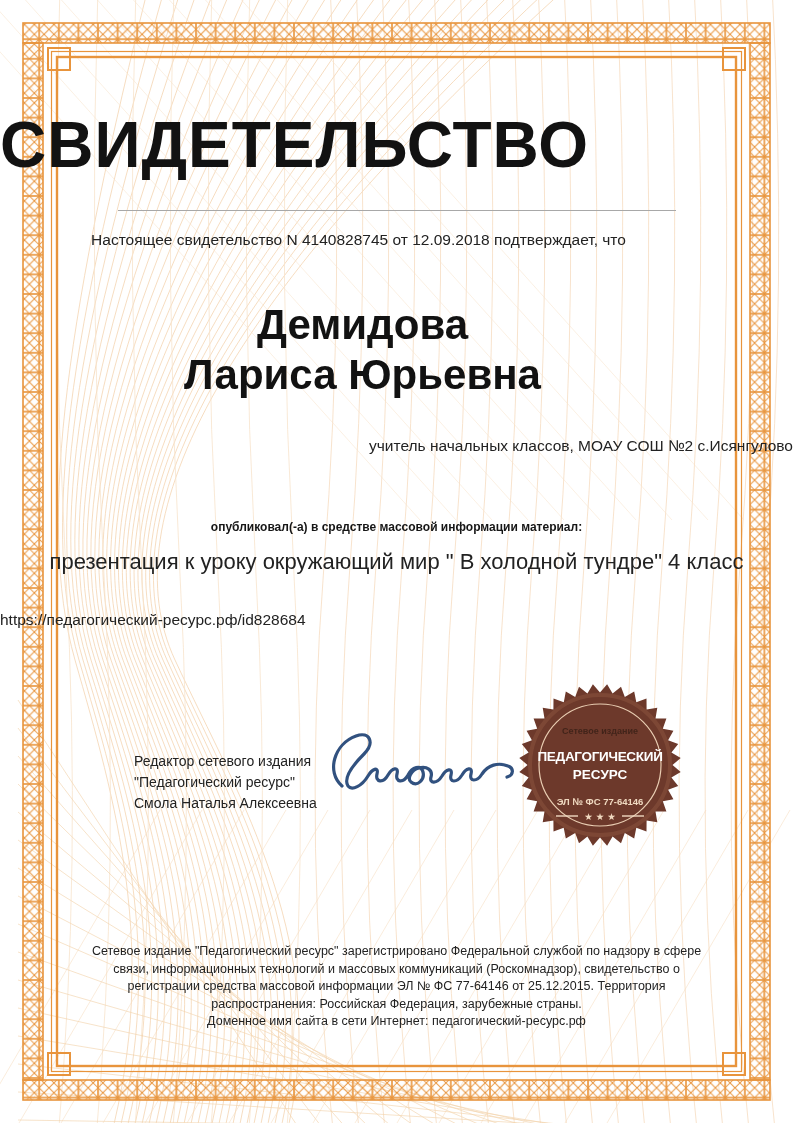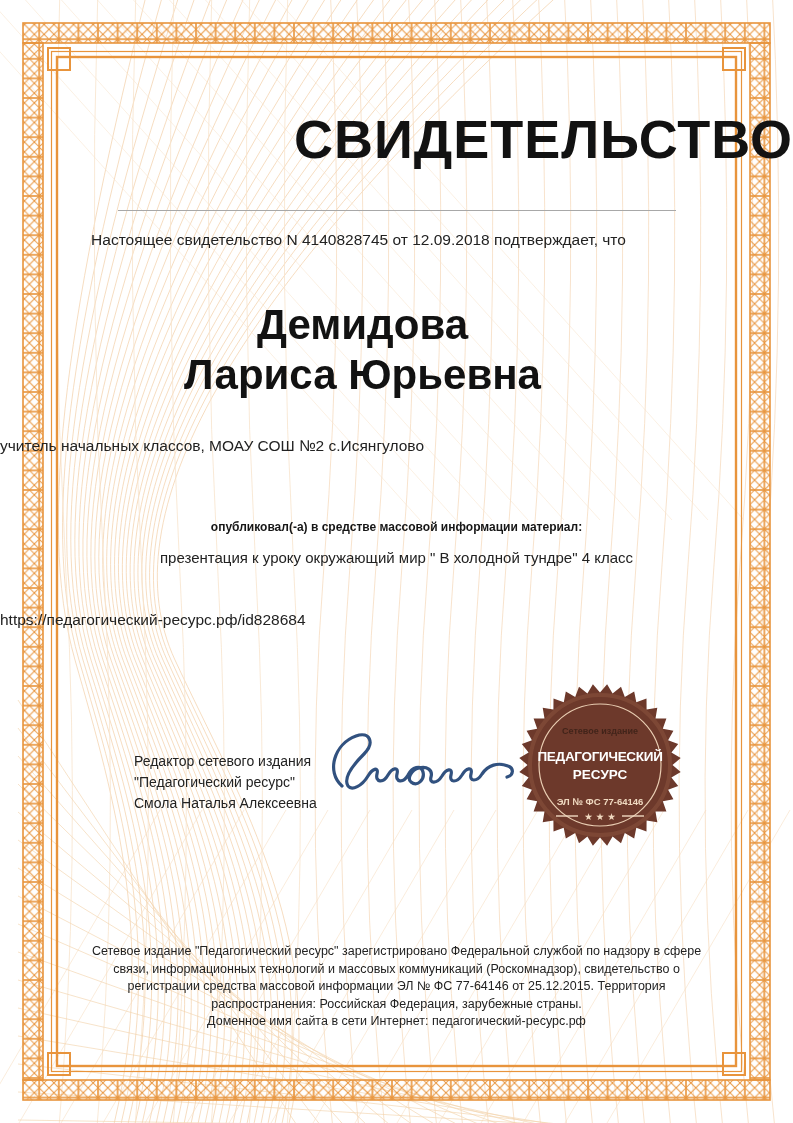--- a/index.html
+++ b/index.html
@@ -5,46 +5,46 @@
   html,body{margin:0;padding:0;background:#fff;}
   .page{
     position:relative; width:793px; height:1123px; background:#ffffff;
     font-family:"Liberation Sans", sans-serif; color:#1d1d1d; overflow:hidden;
   }
   svg.bg-layer{position:absolute; left:0; top:0; width:793px; height:1123px;}
   .content{position:absolute; left:0; top:0; width:793px; height:1123px;}
 
   .cert-title{
     position:absolute; top:108px; left:0; width:793px; margin:0;
-    text-align:right; font-size:54px; font-weight:700; letter-spacing:1px; color:#121212;
+    text-align:left; font-size:64px; font-weight:700; letter-spacing:1px; color:#121212;
   }
   .separator{
     position:absolute; top:210px; left:118px; width:558px; height:0;
     border:none; border-top:1px solid #a8a8a8; margin:0;
   }
   .statement{
     position:absolute; top:231px; left:0; width:717px; margin:0;
     text-align:center; font-size:15.5px; color:#222;
   }
   .recipient-name{
     position:absolute; top:300px; left:0; width:725px; margin:0;
     text-align:center; font-size:42px; font-weight:700; line-height:50px;
     white-space:pre-line; color:#121212;
   }
   .recipient-position{
     position:absolute; top:437px; left:0; width:793px; margin:0;
-    text-align:left; font-size:15.5px; color:#222;
+    text-align:right; font-size:15.5px; color:#222;
   }
   .pub-lead{
     position:absolute; top:520px; left:0; width:793px; margin:0;
     text-align:center; font-size:12px; font-weight:700; color:#161616;
   }
   .pub-title{
     position:absolute; top:549px; left:0; width:793px; margin:0;
-    text-align:center; font-size:15px; color:#222;
+    text-align:center; font-size:22px; color:#222;
   }
   .addr-label{
     position:absolute; top:589px; left:0; width:793px; margin:0;
     text-align:center; font-size:15.5px; color:#222;
   }
   .addr-url{
     position:absolute; top:611px; left:0; width:793px; margin:0;
     text-align:left; font-size:15.5px; color:#222;
   }
   .editor-block{

